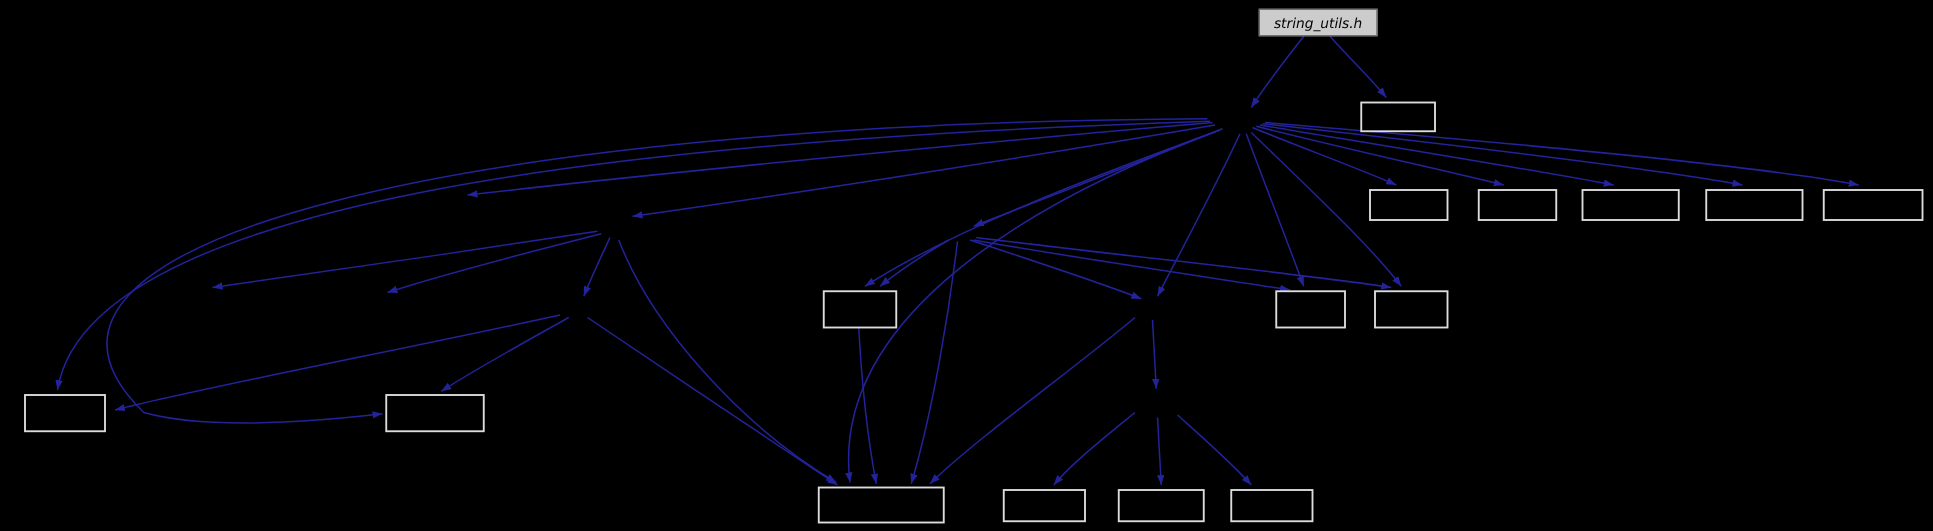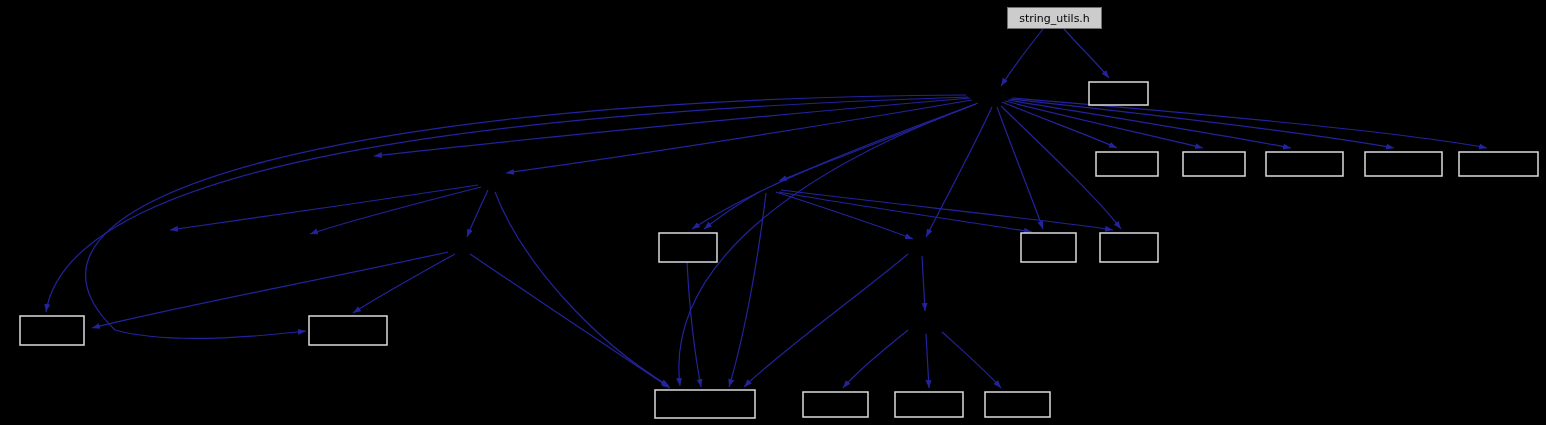--- a/index.html
+++ b/index.html
@@ -8,20 +8,21 @@
     width: 1546px;
     height: 425px;
     background: #000000;
     overflow: hidden;
     font-family: "DejaVu Sans", "Liberation Sans", sans-serif;
   }
   .stage {
     position: relative;
     width: 1276px;
     height: 425px;
+    font-style: italic;
   }
   svg#graph {
     position: absolute;
     left: 0;
     top: 0;
     display: block;
   }
   .main-node {
     position: absolute;
     left: 1007px;

